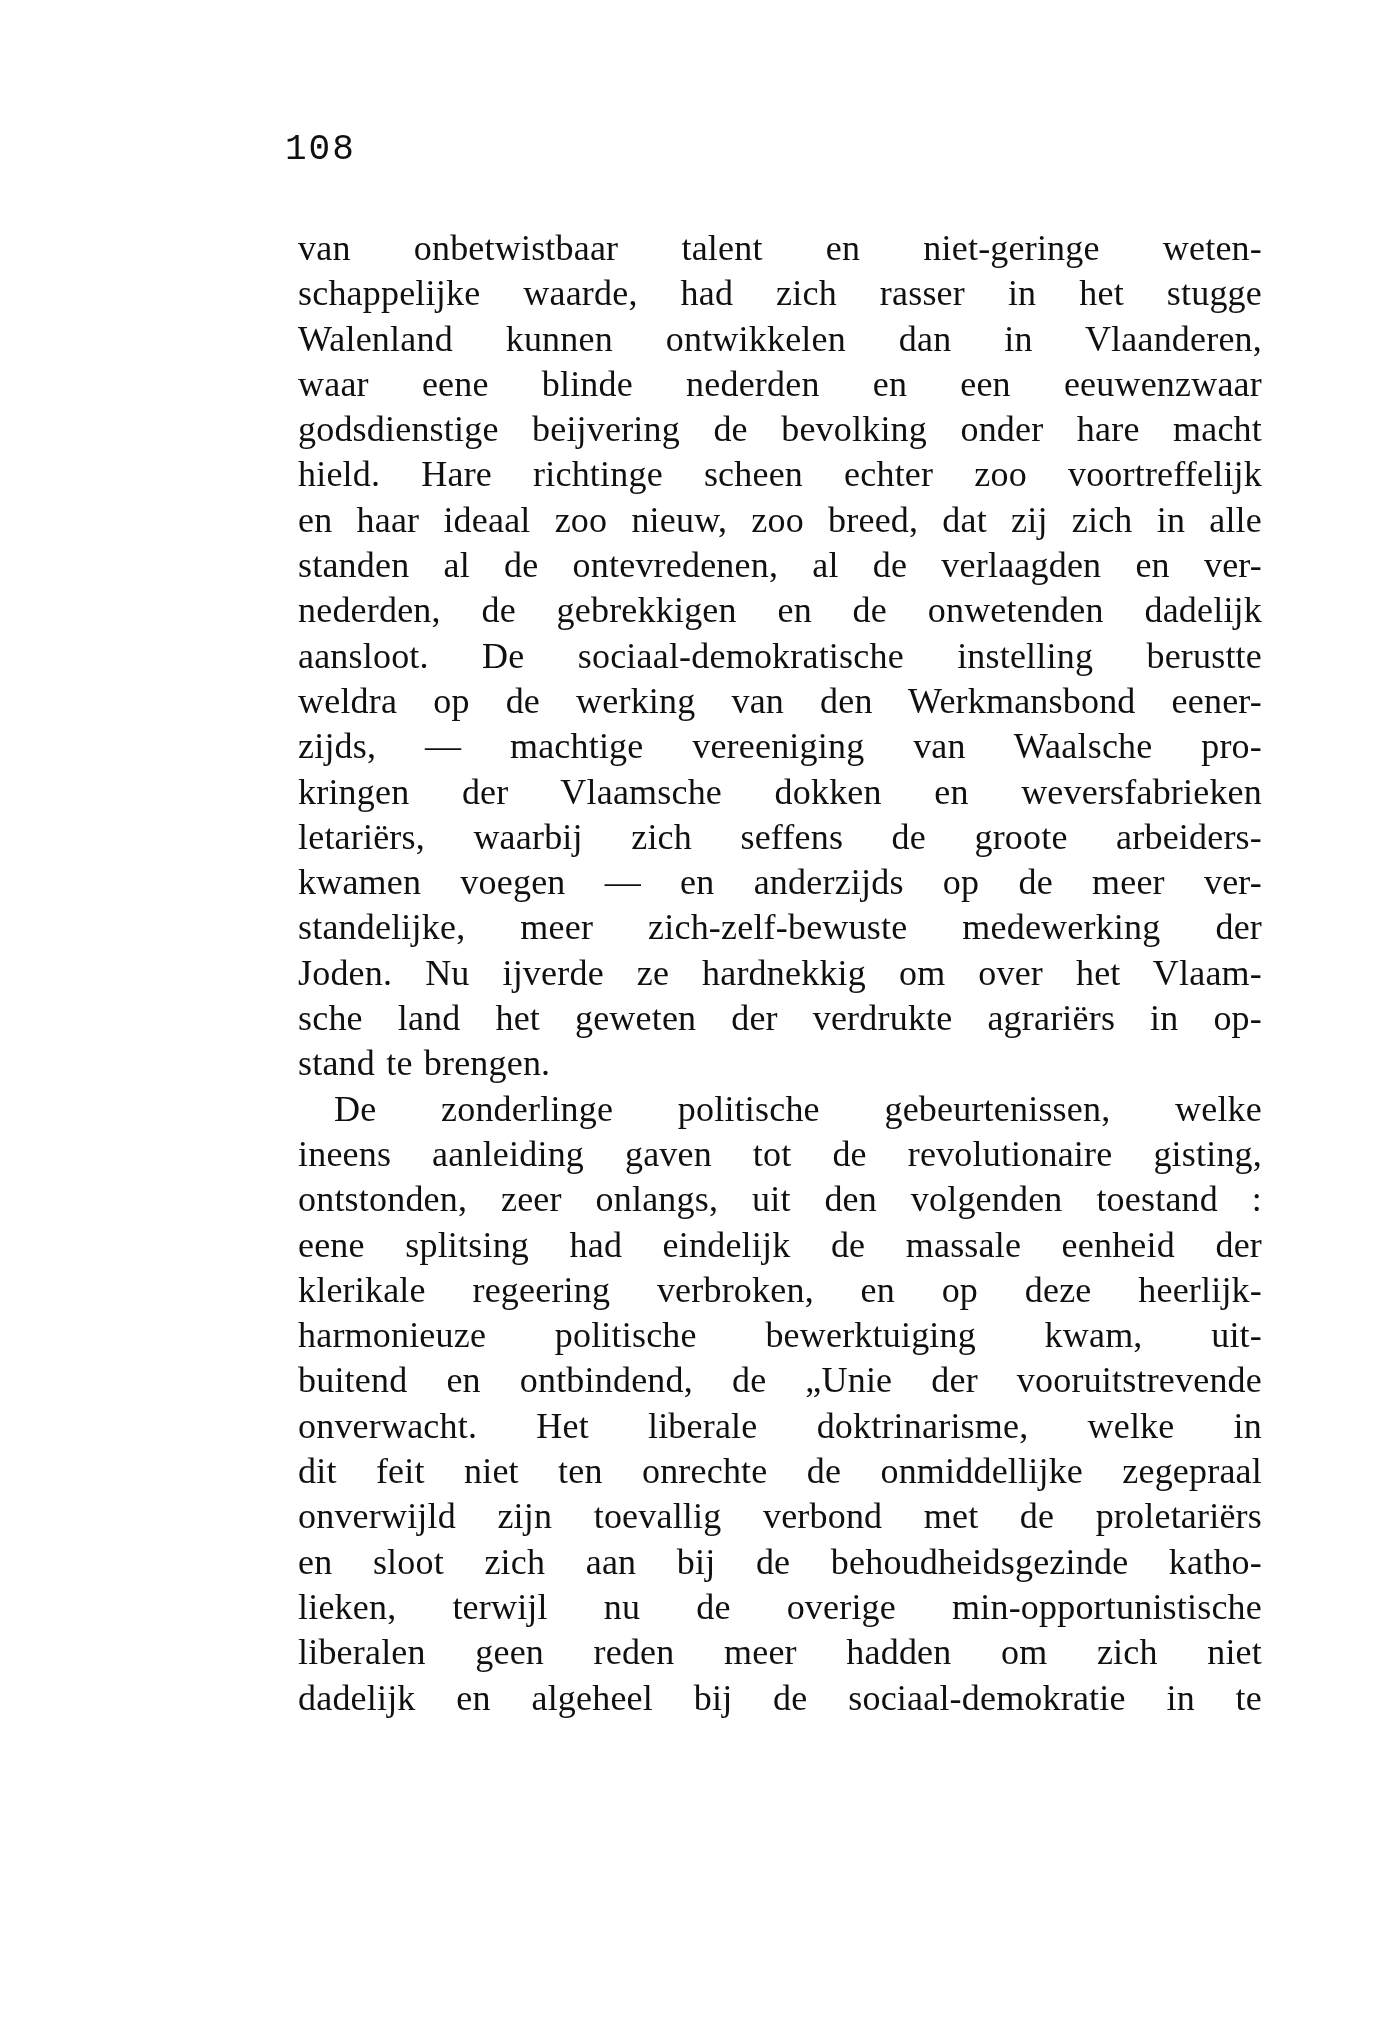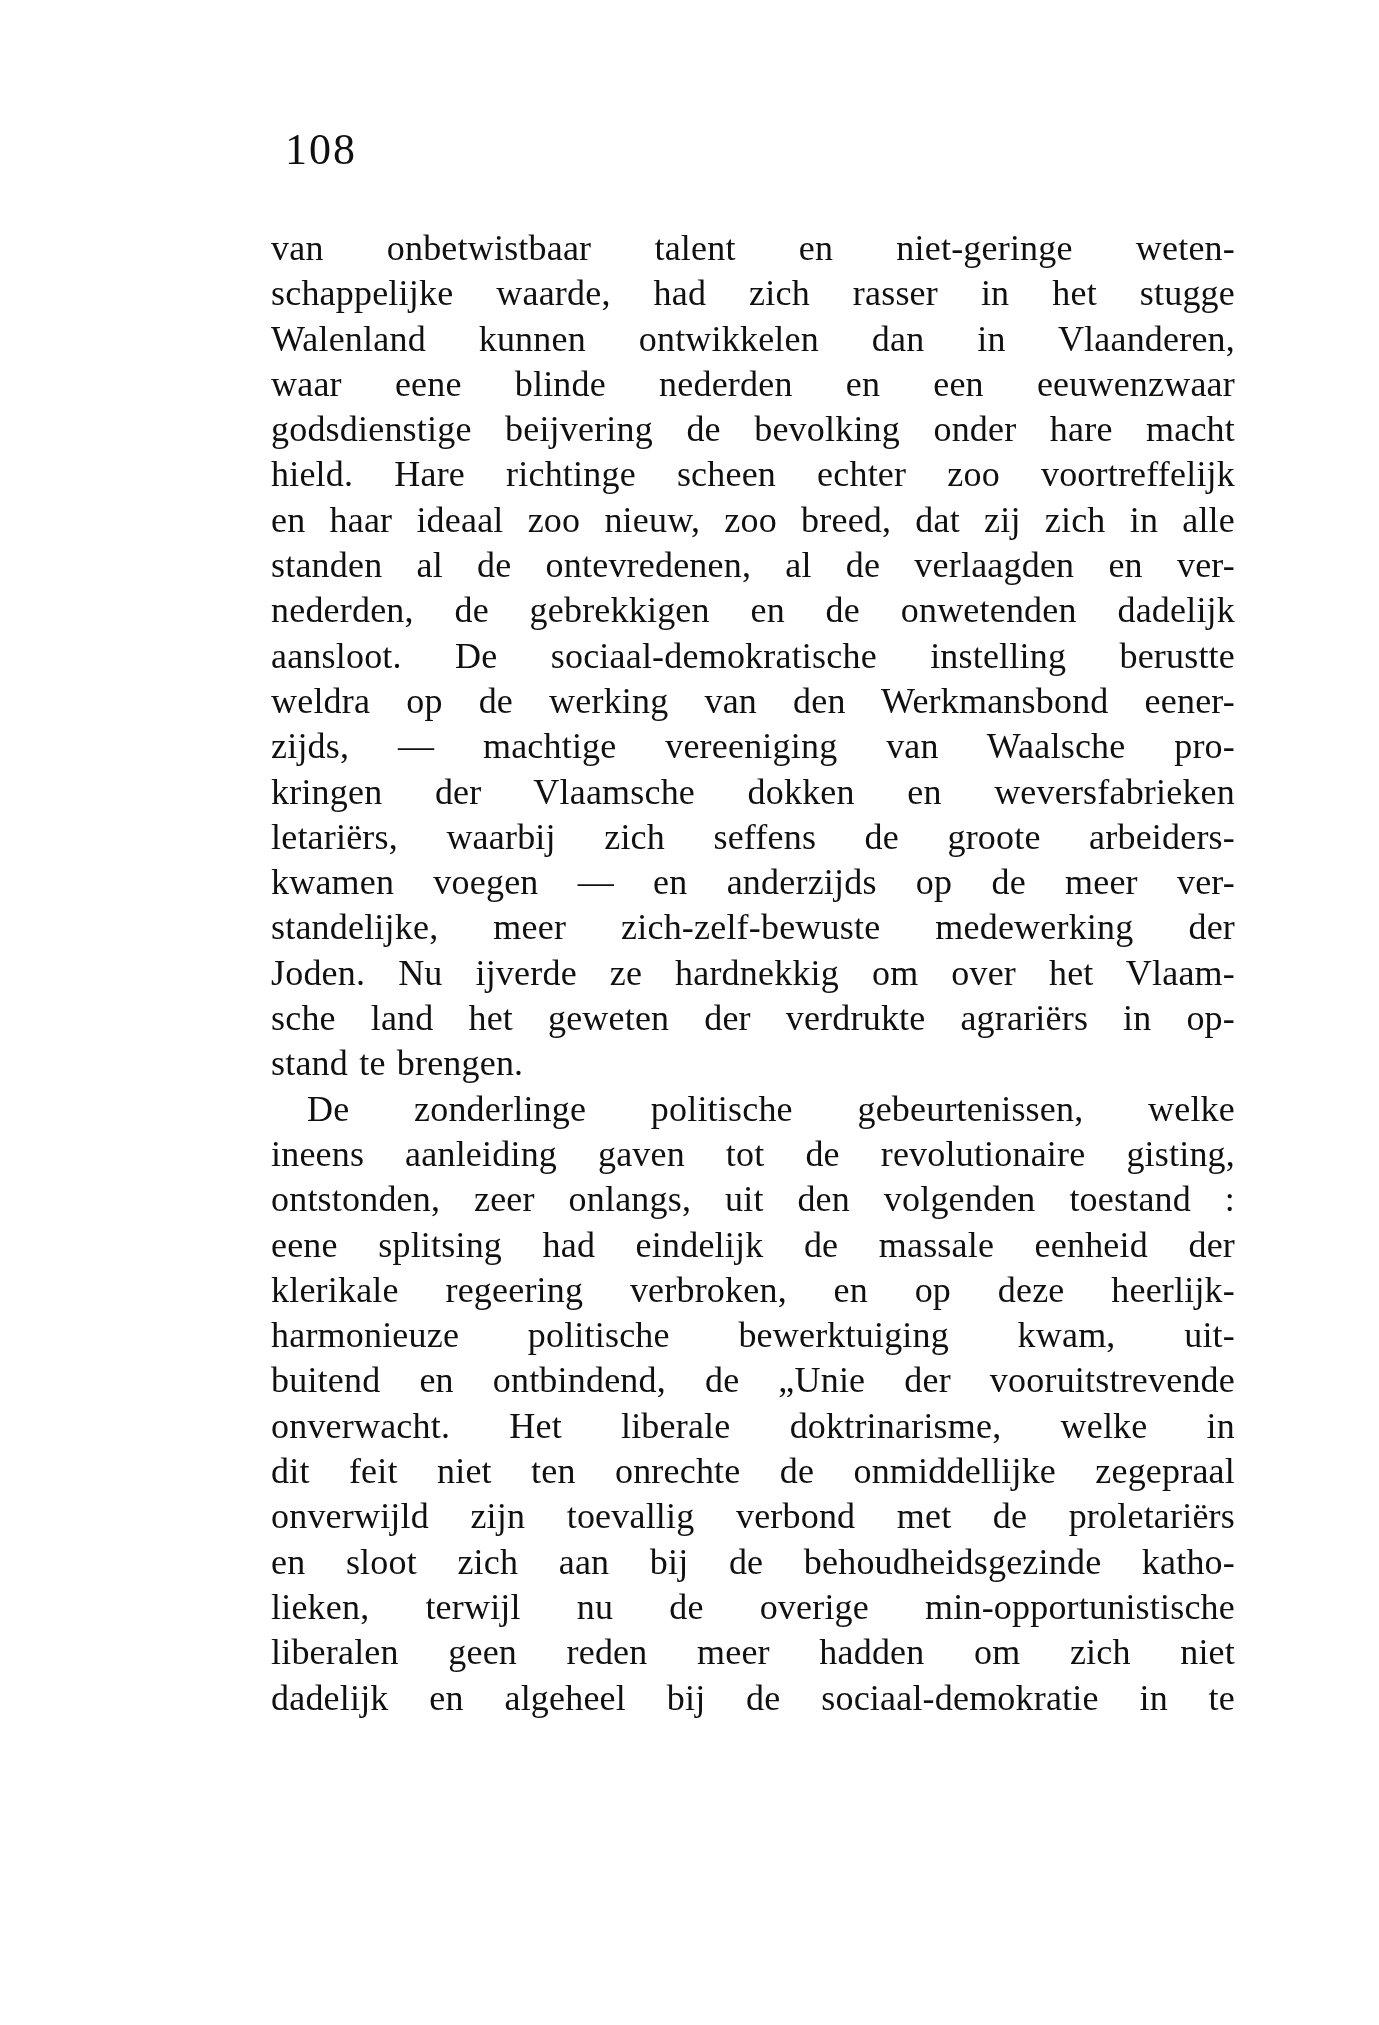--- a/index.html
+++ b/index.html
@@ -17,28 +17,28 @@
     height: 2025px;
     background: var(--paper);
     color: var(--ink);
     font-family: "Liberation Serif", serif;
     overflow: hidden;
   }
   .page-number {
     position: absolute;
     left: 285px;
     top: 127px;
-    font-size: 44px;
+    font-size: 36px;
     line-height: 45px;
     letter-spacing: 2px;
-    font-family: Liberation Serif, serif;
+    font-family: Liberation Mono, monospace;
   }
   .text-block {
     position: absolute;
-    left: 271px;
+    left: 298px;
     top: 226px;
     width: 964px;
   }
   .line {
     font-size: 36px;
     line-height: 45.3px;
     height: 45.3px;
     overflow: hidden;
     text-align: justify;
     text-align-last: justify;

